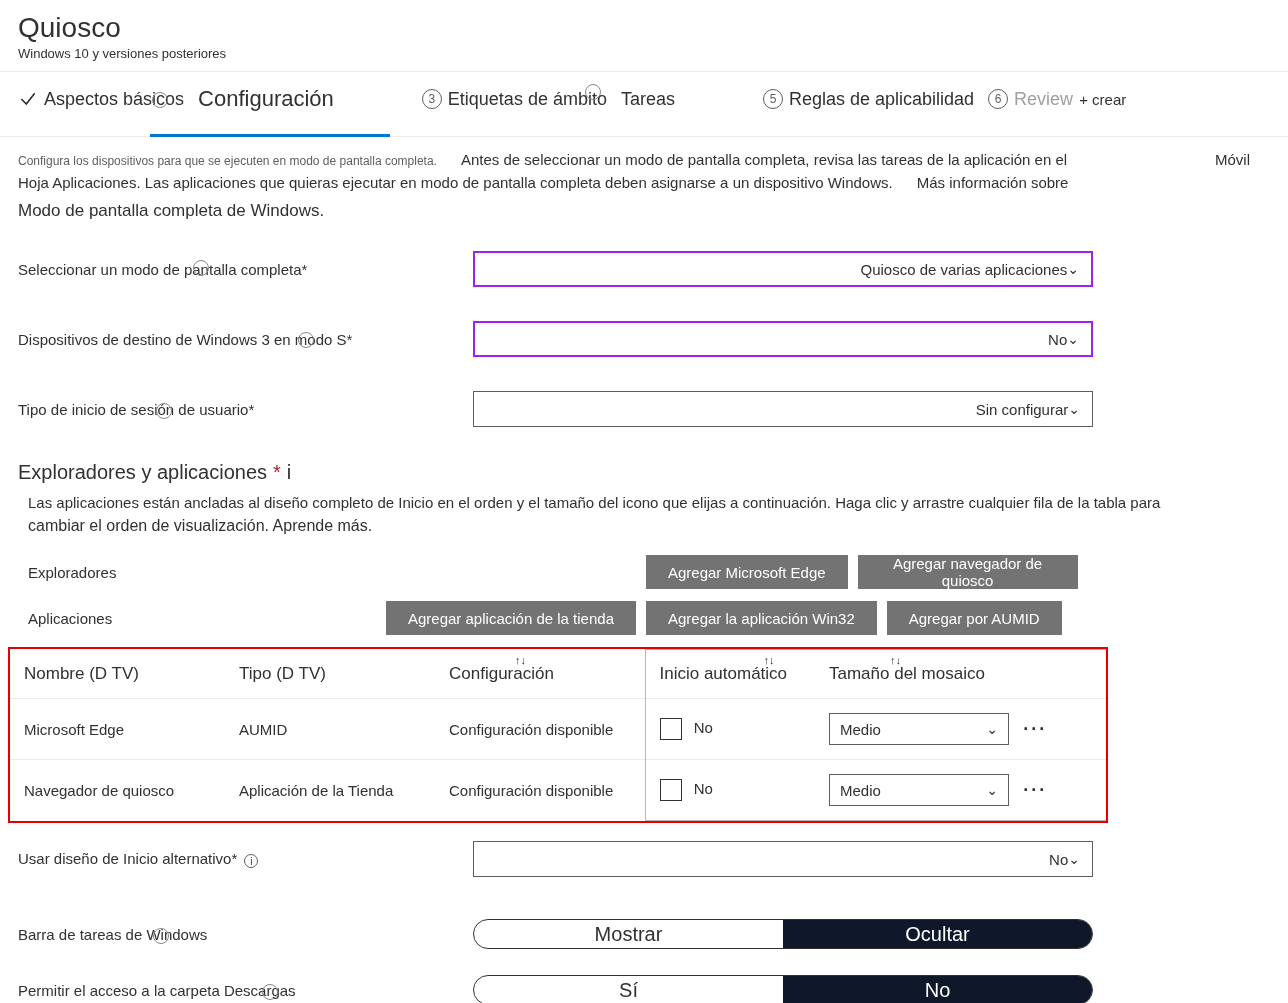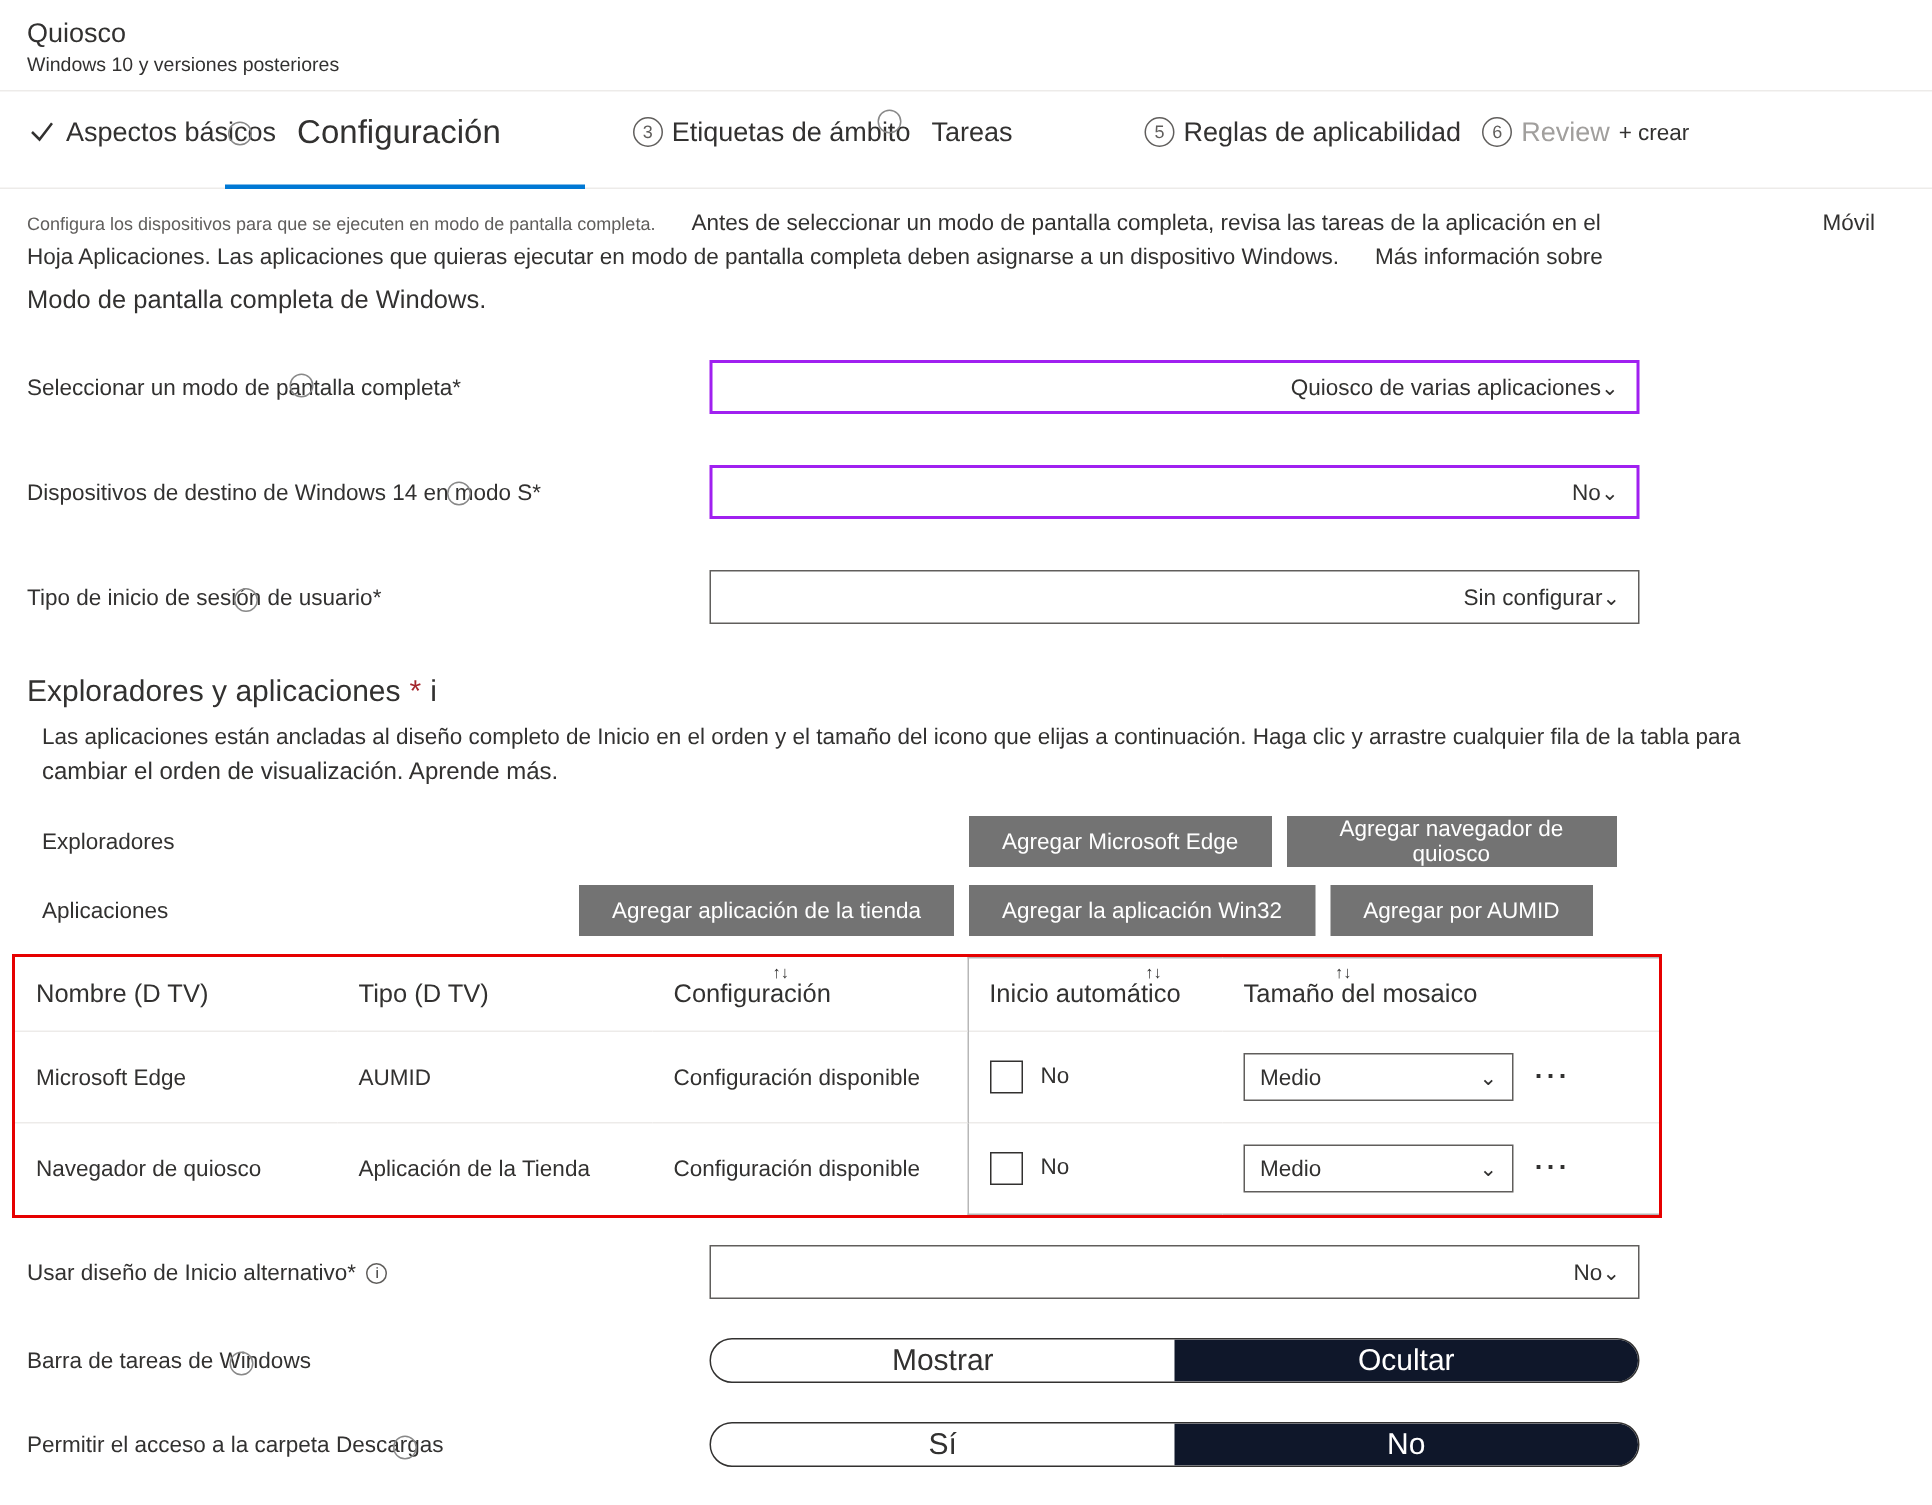--- a/index.html
+++ b/index.html
@@ -1,19 +1,19 @@
 <!DOCTYPE html>
 <html><head>
   <meta charset="utf-8">
   <style>
     * { box-sizing: border-box; margin: 0; padding: 0; font-family: "Segoe UI", Arial, sans-serif; }
     body { background: #fff; color: #323130; width: 1288px; }
     
     .header { padding: 12px 18px 6px; }
-    .title { font-size: 18px; font-weight: 400; margin-bottom: 2px; }
+    .title { font-size: 28px; font-weight: 400; margin-bottom: 2px; }
     .subtitle { font-size: 13px; color: #323130; }
     
     .divider { border-top: 1px solid #edebe9; margin-top: 4px; }
     
     .stepper { display: flex; align-items: center; padding: 14px 18px 24px; gap: 14px; position: relative; border-bottom: 1px solid #edebe9; }
     .step { display: flex; align-items: center; gap: 6px; white-space: nowrap; }
     .step-check { width: 20px; height: 20px; }
     .step-check svg { width: 100%; height: 100%; }
     .step-num { width: 20px; height: 20px; border: 1px solid #605e5c; border-radius: 50%; display: flex; align-items: center; justify-content: center; font-size: 12px; color: #605e5c; }
     .step-label { font-size: 18px; color: #323130; }
@@ -127,21 +127,21 @@
   <div class="form-row">
     <div class="form-label highlight-circ" style="--hx:175;--hy:-1;">Seleccionar un modo de pantalla completa*</div>
     <div class="dropdown purple">
       <span>Quiosco de varias aplicaciones</span>
       <span class="chevron">⌄</span>
     </div>
   </div>
 
   <div class="form-row">
     <div class="form-label">
-      <span class="highlight-circ" style="--hx:280;--hy:1;">Dispositivos de destino de Windows 14 en modo S*</span>
+      <span class="highlight-circ" style="--hx:280;--hy:1;">Dispositivos de destino de Windows 3 en modo S*</span>
     </div>
     <div class="dropdown purple">
       <span>No</span>
       <span class="chevron">⌄</span>
     </div>
   </div>
 
   <div class="form-row">
     <div class="form-label highlight-circ" style="--hx:138;--hy:2;">Tipo de inicio de sesión de usuario*</div>
     <div class="dropdown">
@@ -227,21 +227,21 @@
     <div class="form-label">
       <span>Usar diseño de Inicio alternativo*</span>
       <span class="info">i</span>
     </div>
     <div class="dropdown">
       <span>No</span>
       <span class="chevron">⌄</span>
     </div>
   </div>
 
-  <div class="form-row tight" style="margin-top:26px;">
+  <div class="form-row tight" style="margin-top:42px;">
     <div class="form-label highlight-circ" style="--hx:135;--hy:2;">Barra de tareas de Windows</div>
     <div class="toggle-pill">
       <div class="half">Mostrar</div>
       <div class="half on">Ocultar</div>
     </div>
   </div>
 
   <div class="form-row tight" style="margin-top:26px;">
     <div class="form-label">
       <span class="highlight-circ" style="--hx:244;--hy:2;">Permitir el acceso a la carpeta Descargas</span>

